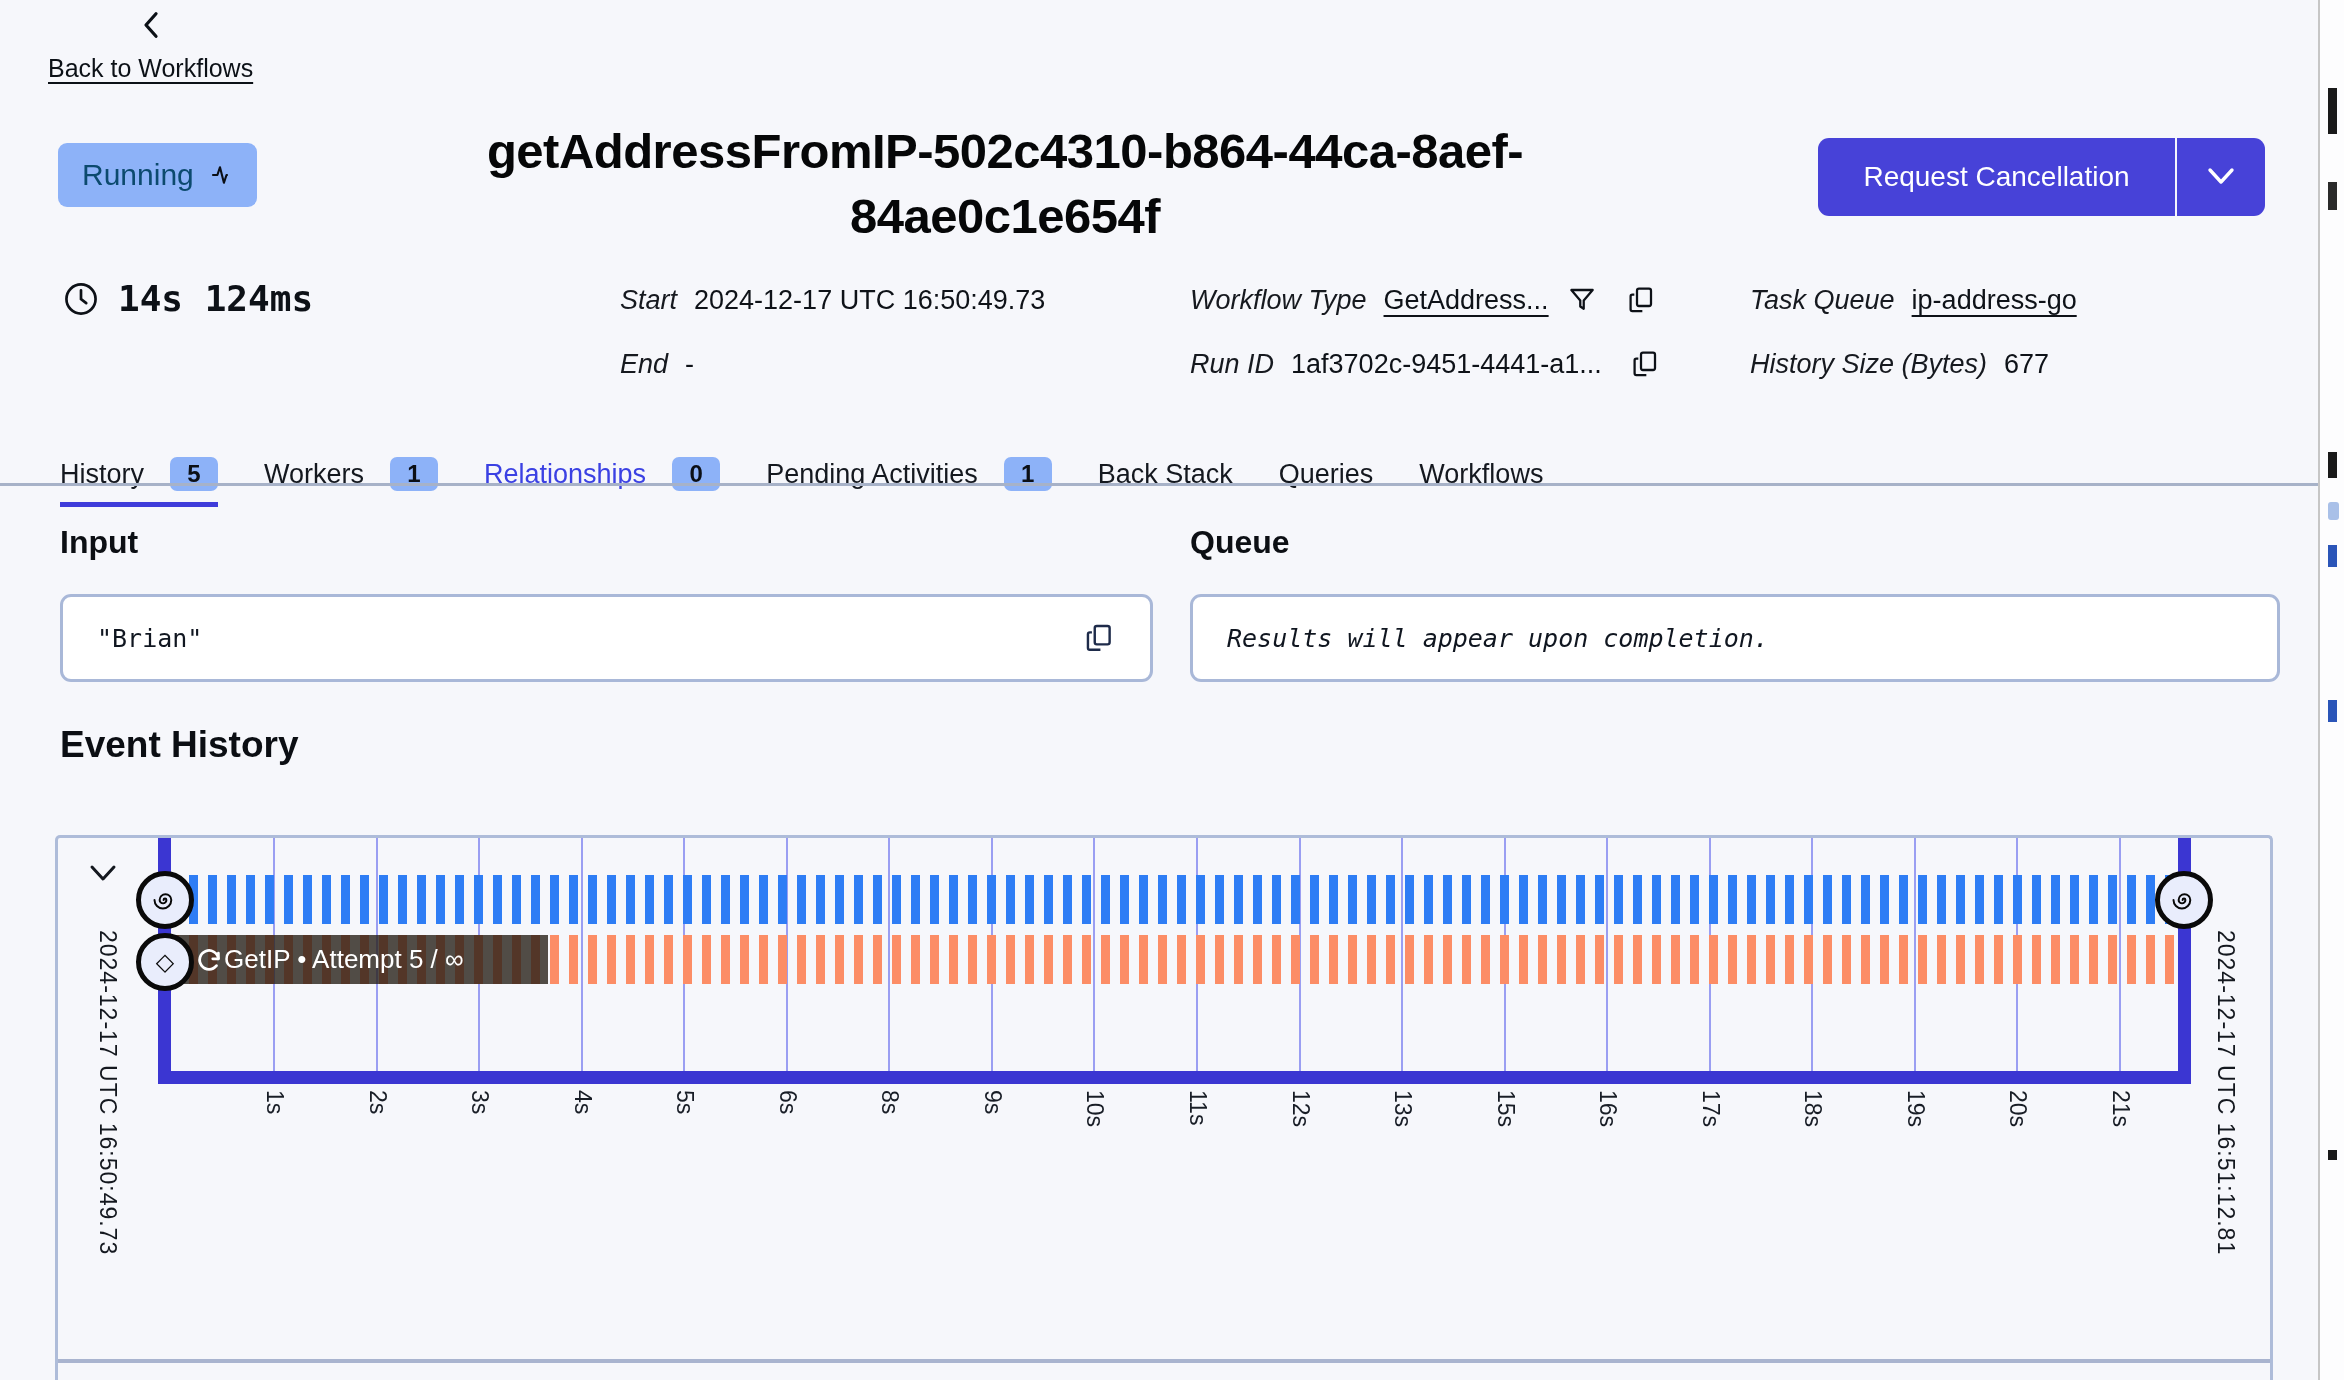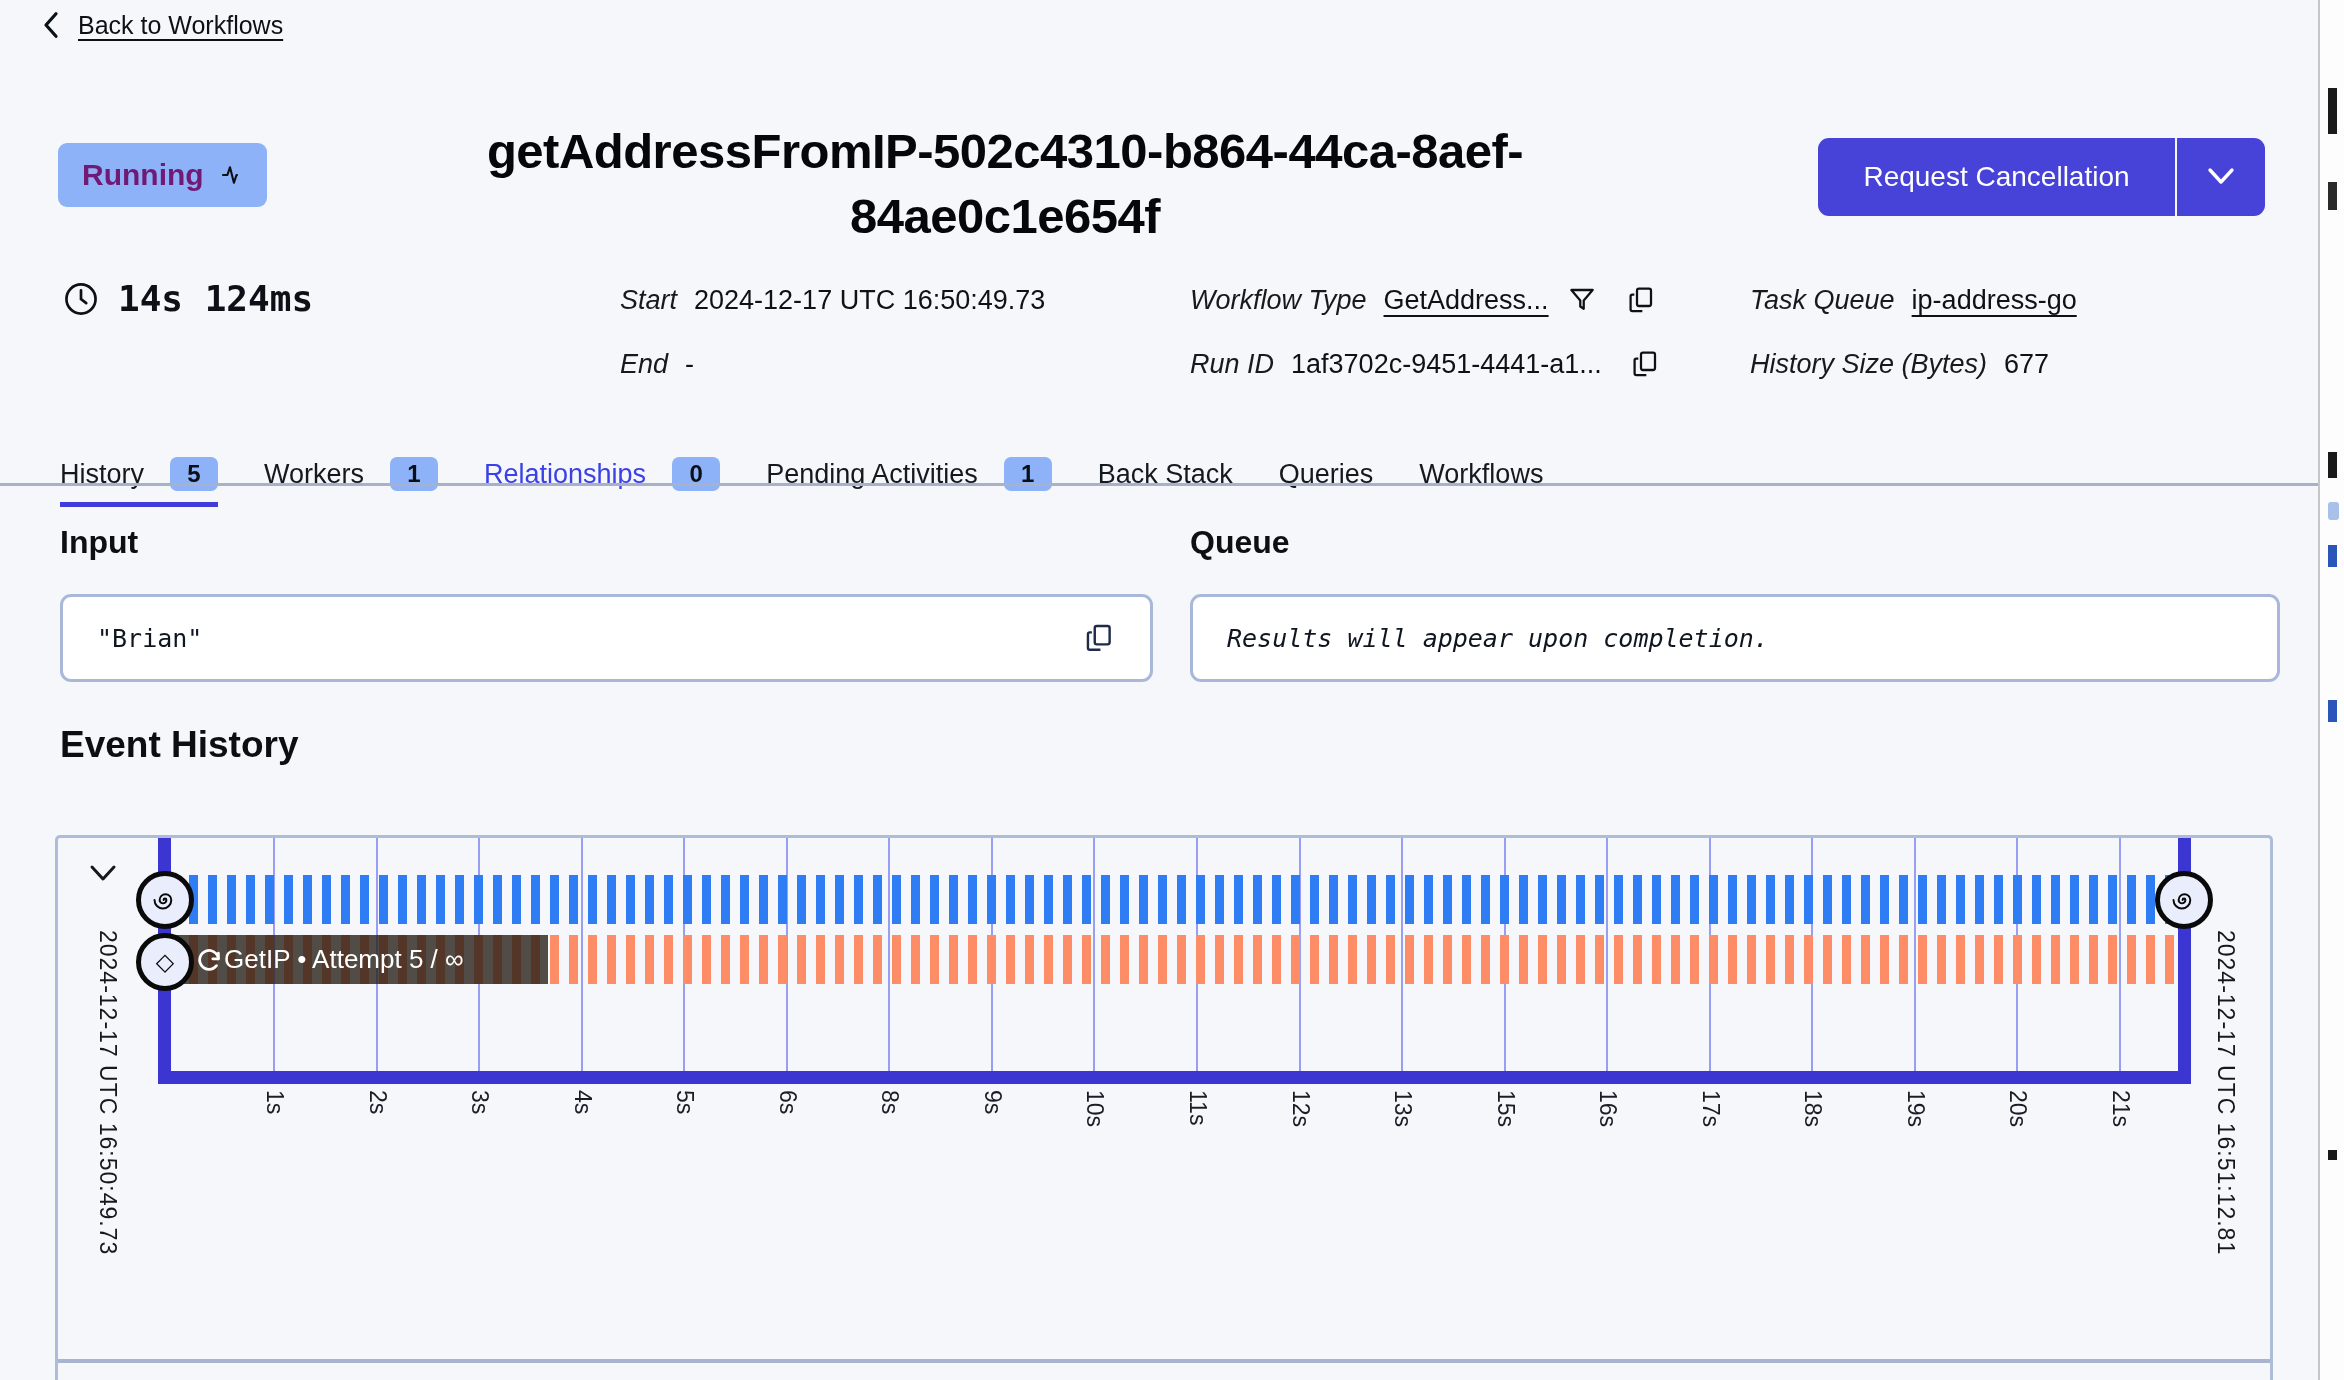--- a/index.html
+++ b/index.html
@@ -6,27 +6,27 @@
   body{
     width:2344px;height:1380px;position:relative;overflow:hidden;
     background:#f6f7fb;
     font-family:"Liberation Sans", sans-serif;
     color:#111722;
   }
   .abs{position:absolute;}
   svg{display:block;}
 
   
-  .back-link{left:38px;top:10px;display:flex;align-items:center;gap:14px;cursor:pointer;}
+  .back-link{left:48px;top:10px;display:flex;align-items:center;gap:14px;cursor:pointer;flex-direction:column;}
   .back-link .txt{font-size:25px;font-weight:500;color:#0c1117;text-decoration:underline;text-underline-offset:5px;text-decoration-thickness:2px;}
 
   
   .status-badge{left:58px;top:143px;background:#8db2f8;border-radius:9px;height:64px;
     display:flex;align-items:center;gap:13px;padding:0 24px;}
-  .status-badge .txt{font-size:30px;font-weight:700;color:#701a75;}
+  .status-badge .txt{font-size:30px;font-weight:400;color:#0c4a6e;}
 
   .wf-title{left:1005px;top:96px;transform:translateX(-50%);width:1340px;text-align:center;
     font-size:49px;font-weight:700;color:#060708;line-height:1.33;letter-spacing:-0.5px;margin-top:23px;}
 
   .cancel-btn{left:1818px;top:138px;width:447px;height:78px;background:#4742d8;border-radius:11px;
     display:flex;align-items:stretch;overflow:hidden;cursor:pointer;}
   .cancel-btn .main{flex:1;display:flex;align-items:center;justify-content:center;
     color:#ffffff;font-size:28px;font-weight:500;}
   .cancel-btn .divider{width:2px;background:rgba(255,255,255,0.95);}
   .cancel-btn .caret{width:88px;display:flex;align-items:center;justify-content:center;}

